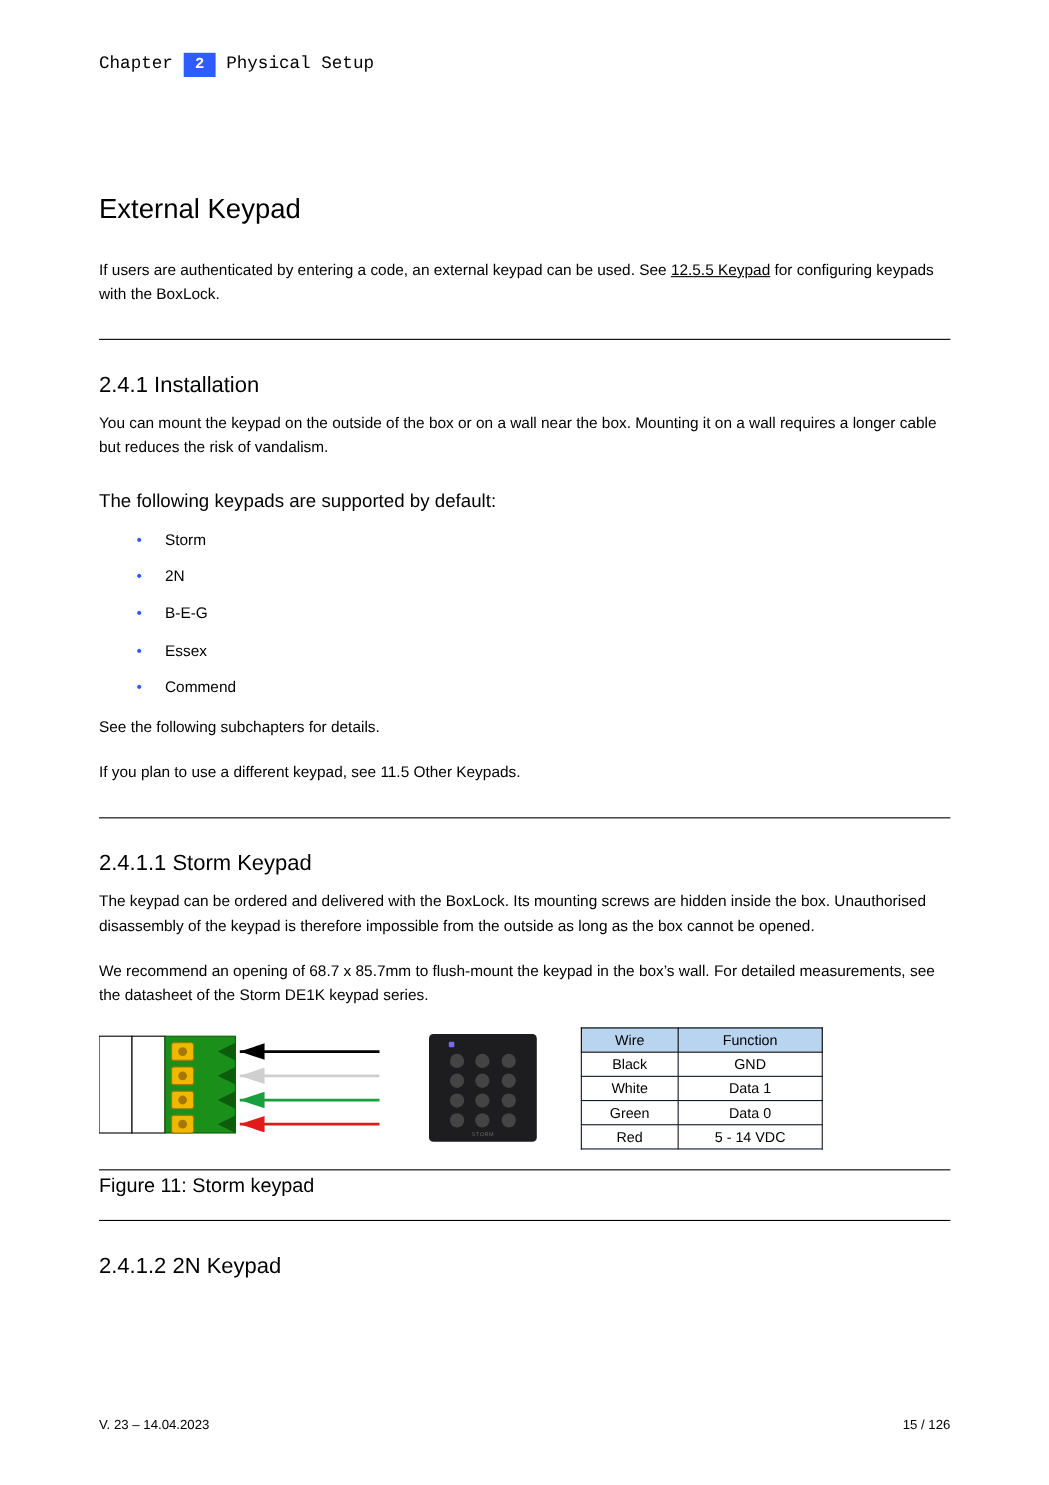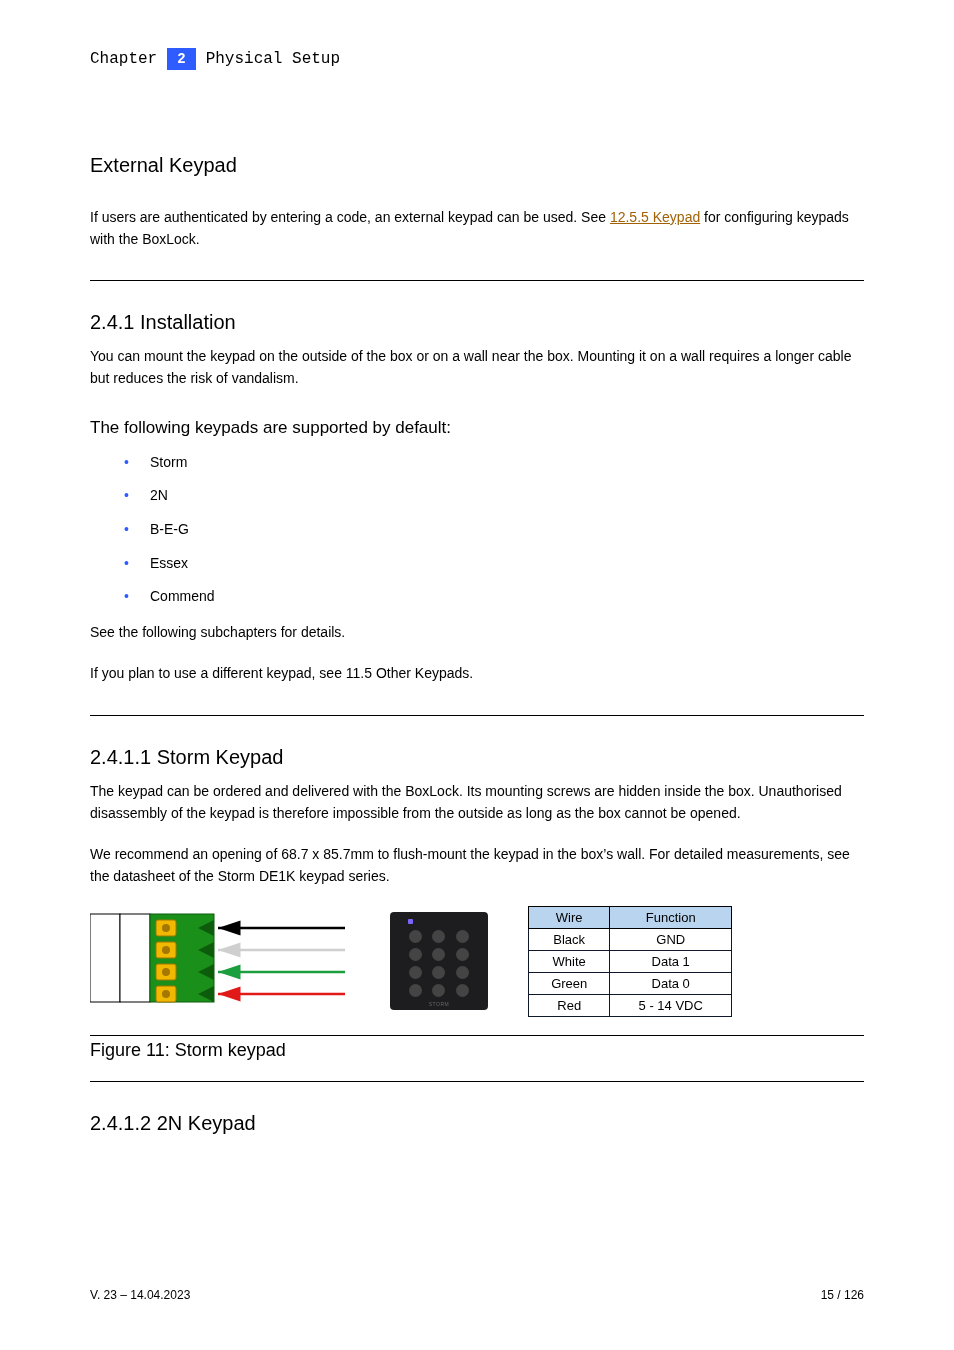--- a/index.html
+++ b/index.html
@@ -22,28 +22,28 @@
   }
   .chapter-num-box {
     background: #2e5cff;
     color: #fff;
     font-weight: 700;
     font-size: 14px;
     padding: 3px 10px;
     margin: 0 10px;
   }
   .h1 {
-    font-size: 20px;
+    font-size: 25px;
     color: #000;
     font-weight: 400;
-    margin-top: 84px;
+    margin-top: 106px;
     margin-bottom: 30px;
   }
   .link {
-    color: #a16207;
+    color: #000000;
     text-decoration: underline;
   }
   .intro {
     font-size: 14px;
     line-height: 1.55;
     margin-bottom: 30px;
   }
   .hr {
     border: 0;
     border-top: 1px solid #000;
@@ -118,21 +118,21 @@
   .keypad .brand {
     text-align: center;
     font-size: 5px;
     color: #666;
     letter-spacing: 0.5px;
     margin-top: 2px;
   }
   .wire-table {
     border-collapse: collapse;
     font-size: 13px;
-    width: 204px;
+    width: 220px;
   }
   .wire-table th {
     background: #b8d4ef;
     font-weight: 400;
     padding: 3px 10px;
     border: 1px solid #000;
     text-align: center;
   }
   .wire-table td {
     border: 1px solid #0f172a;

